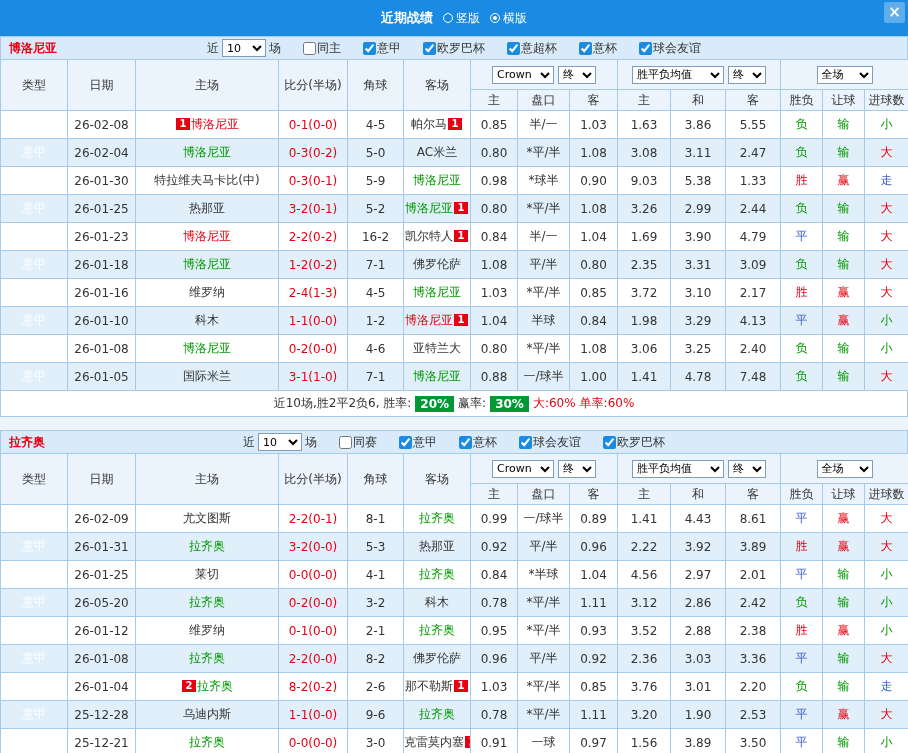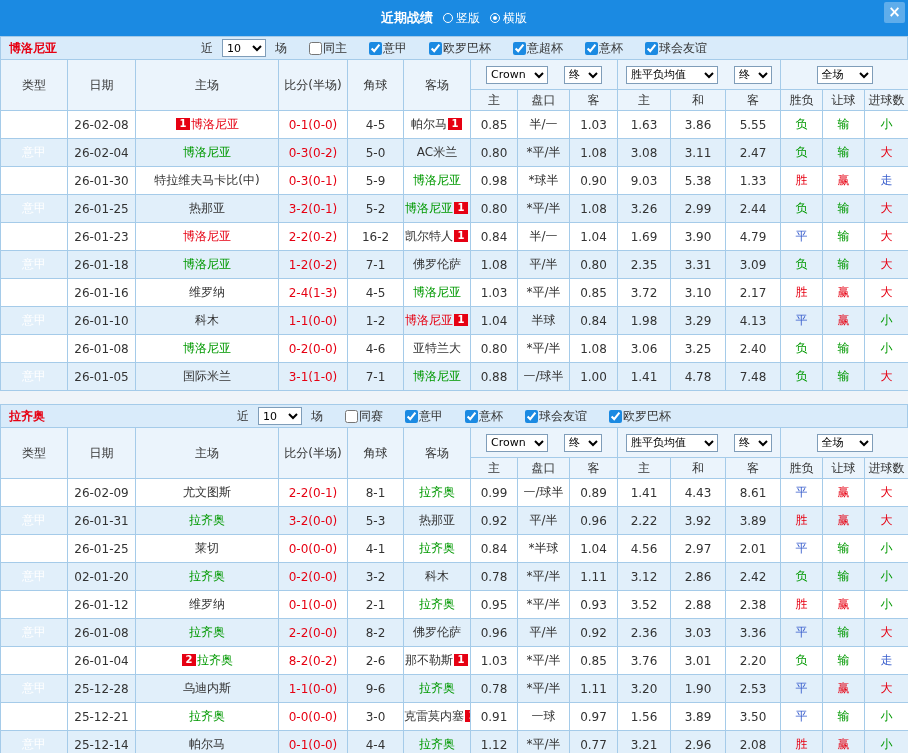--- a/index.html
+++ b/index.html
@@ -23,21 +23,21 @@
   
   .team-section{background:#fff}
   .team-section + .team-section{margin-top:13px}
   .section-bar{height:23px;background:#D9EBFA;border:1px solid #A5CBE9;border-bottom:none;
                display:flex;align-items:center;position:relative;box-sizing:border-box}
   .team-name{position:absolute;left:8px;color:#E60012;font-weight:bold}
   .filters{margin:0 auto;display:flex;align-items:center;gap:1px;color:#333}
   .cb{display:inline-flex;align-items:center;margin-left:21px;cursor:pointer}
   .cb input{width:13px;height:13px;margin:0 1px 0 0;accent-color:#1B8AE2}
   .sel{height:18px;font-size:11px;border:1px solid #7F9DB9;background:#fff;
-       font-family:inherit;padding:0;margin:0 8px;vertical-align:middle}
+       font-family:inherit;padding:0;margin:0 2px;vertical-align:middle}
 
   
   .grid{border-collapse:collapse;table-layout:fixed;width:908px;background:#fff}
   .grid th,.grid td{border:1px solid #A5CBE9;text-align:center;white-space:nowrap;
                     overflow:hidden;padding:0}
   .grid thead th{background:#EBF4FC;font-weight:normal;color:#333}
   .hdr1 th{height:29px}
   .hdr2 th{height:20px}
   .grid tbody td{height:27px}
   tr.odd td{background:#fff}
@@ -319,20 +319,28 @@
             <td>1.00</td>
             <td>1.41</td>
             <td>4.78</td>
             <td>7.48</td>
             <td class="c-green">负</td>
             <td class="c-green">输</td>
             <td class="c-red">大</td>
           </tr>
         </tbody>
       </table>
+      <div class="summary">
+        <span class="c-black">近10场,胜2平2负6, 胜率:</span>
+        <span class="rate-badge">20%</span>
+        <span class="c-black">赢率:</span>
+        <span class="rate-badge">30%</span>
+        <span class="c-red">大:60%</span>
+        <span class="c-red">单率:60%</span>
+      </div>
     </section>
     <section class="team-section">
       <div class="section-bar">
         <span class="team-name">拉齐奥</span>
         <div class="filters">
           <span>近</span>
           <select class="sel" style="width:44px"><option>10</option></select>
           <span>场</span>
           <label class="cb">
             <input type="checkbox" style="">
@@ -445,21 +453,21 @@
             <td>1.04</td>
             <td>4.56</td>
             <td>2.97</td>
             <td>2.01</td>
             <td class="c-blue">平</td>
             <td class="c-green">输</td>
             <td class="c-green">小</td>
           </tr>
           <tr class="even">
             <td class="type serieA">意甲</td>
-            <td>02-01-20</td>
+            <td>26-05-20</td>
             <td><span class="c-green">拉齐奥</span></td>
             <td class="c-red">0-2(0-0)</td>
             <td>3-2</td>
             <td><span class="c-black">科木</span></td>
             <td>0.78</td>
             <td>*平/半</td>
             <td>1.11</td>
             <td>3.12</td>
             <td>2.86</td>
             <td>2.42</td>

